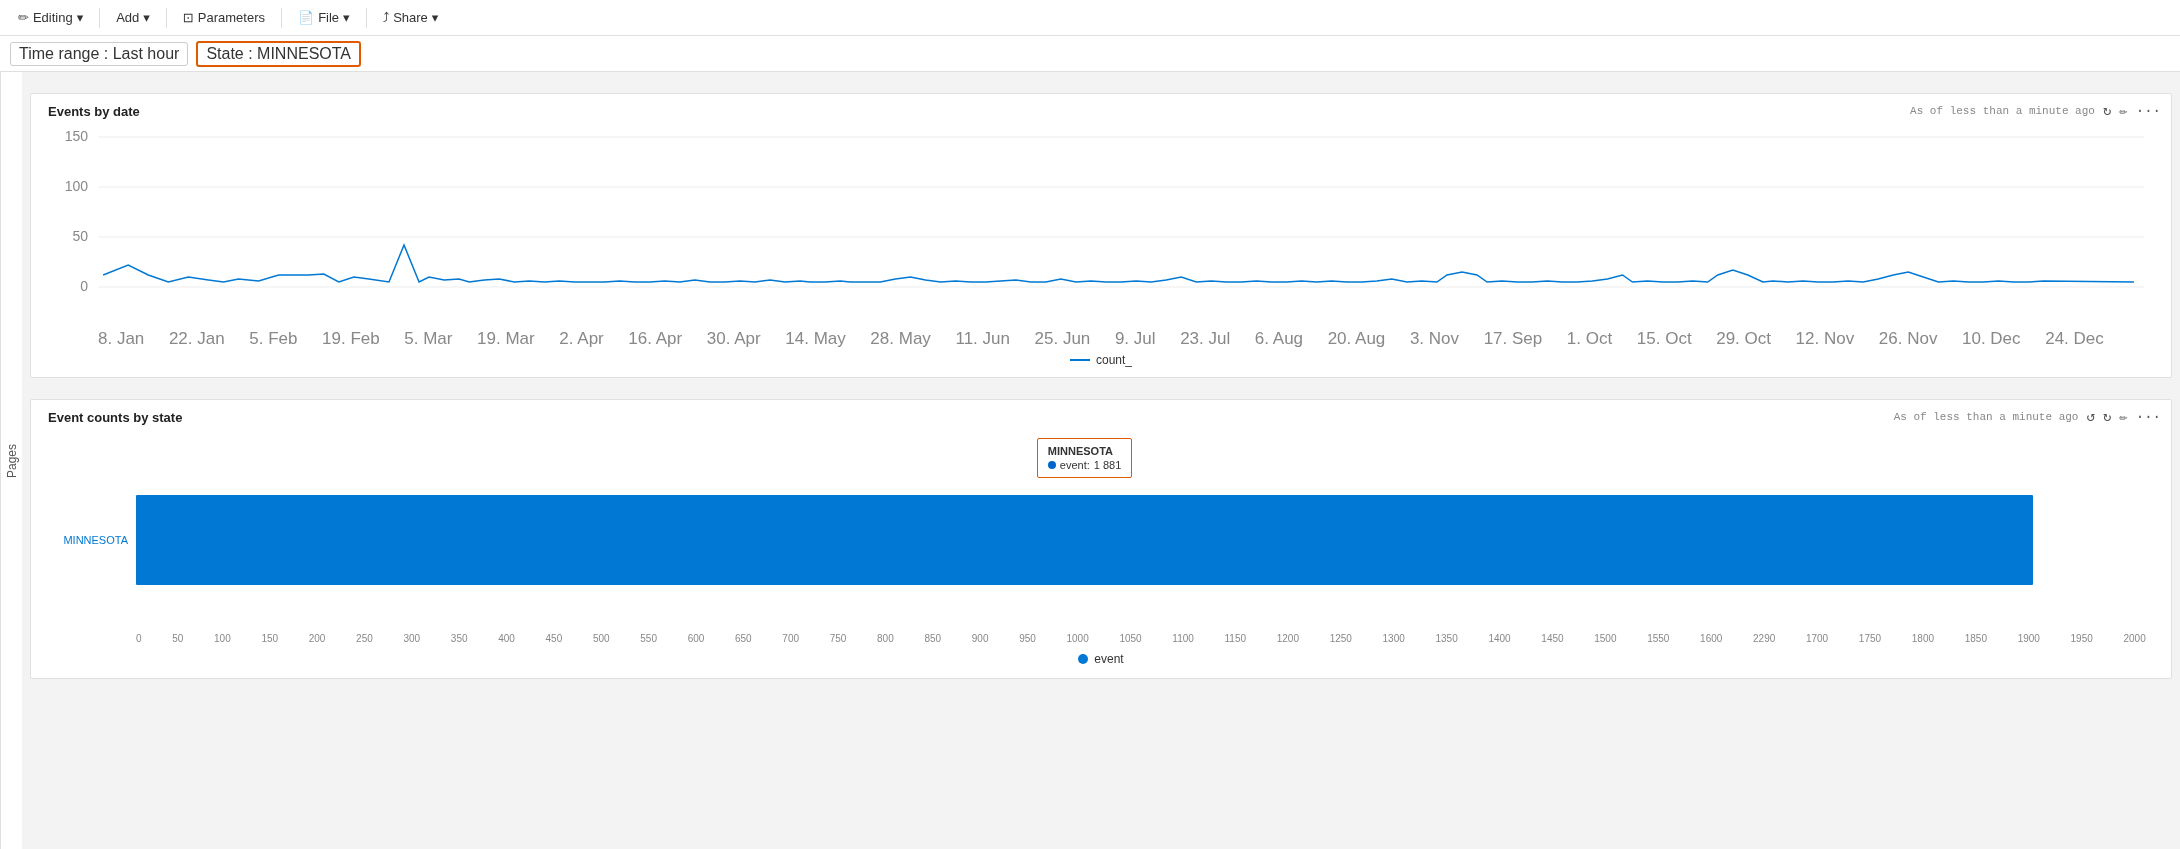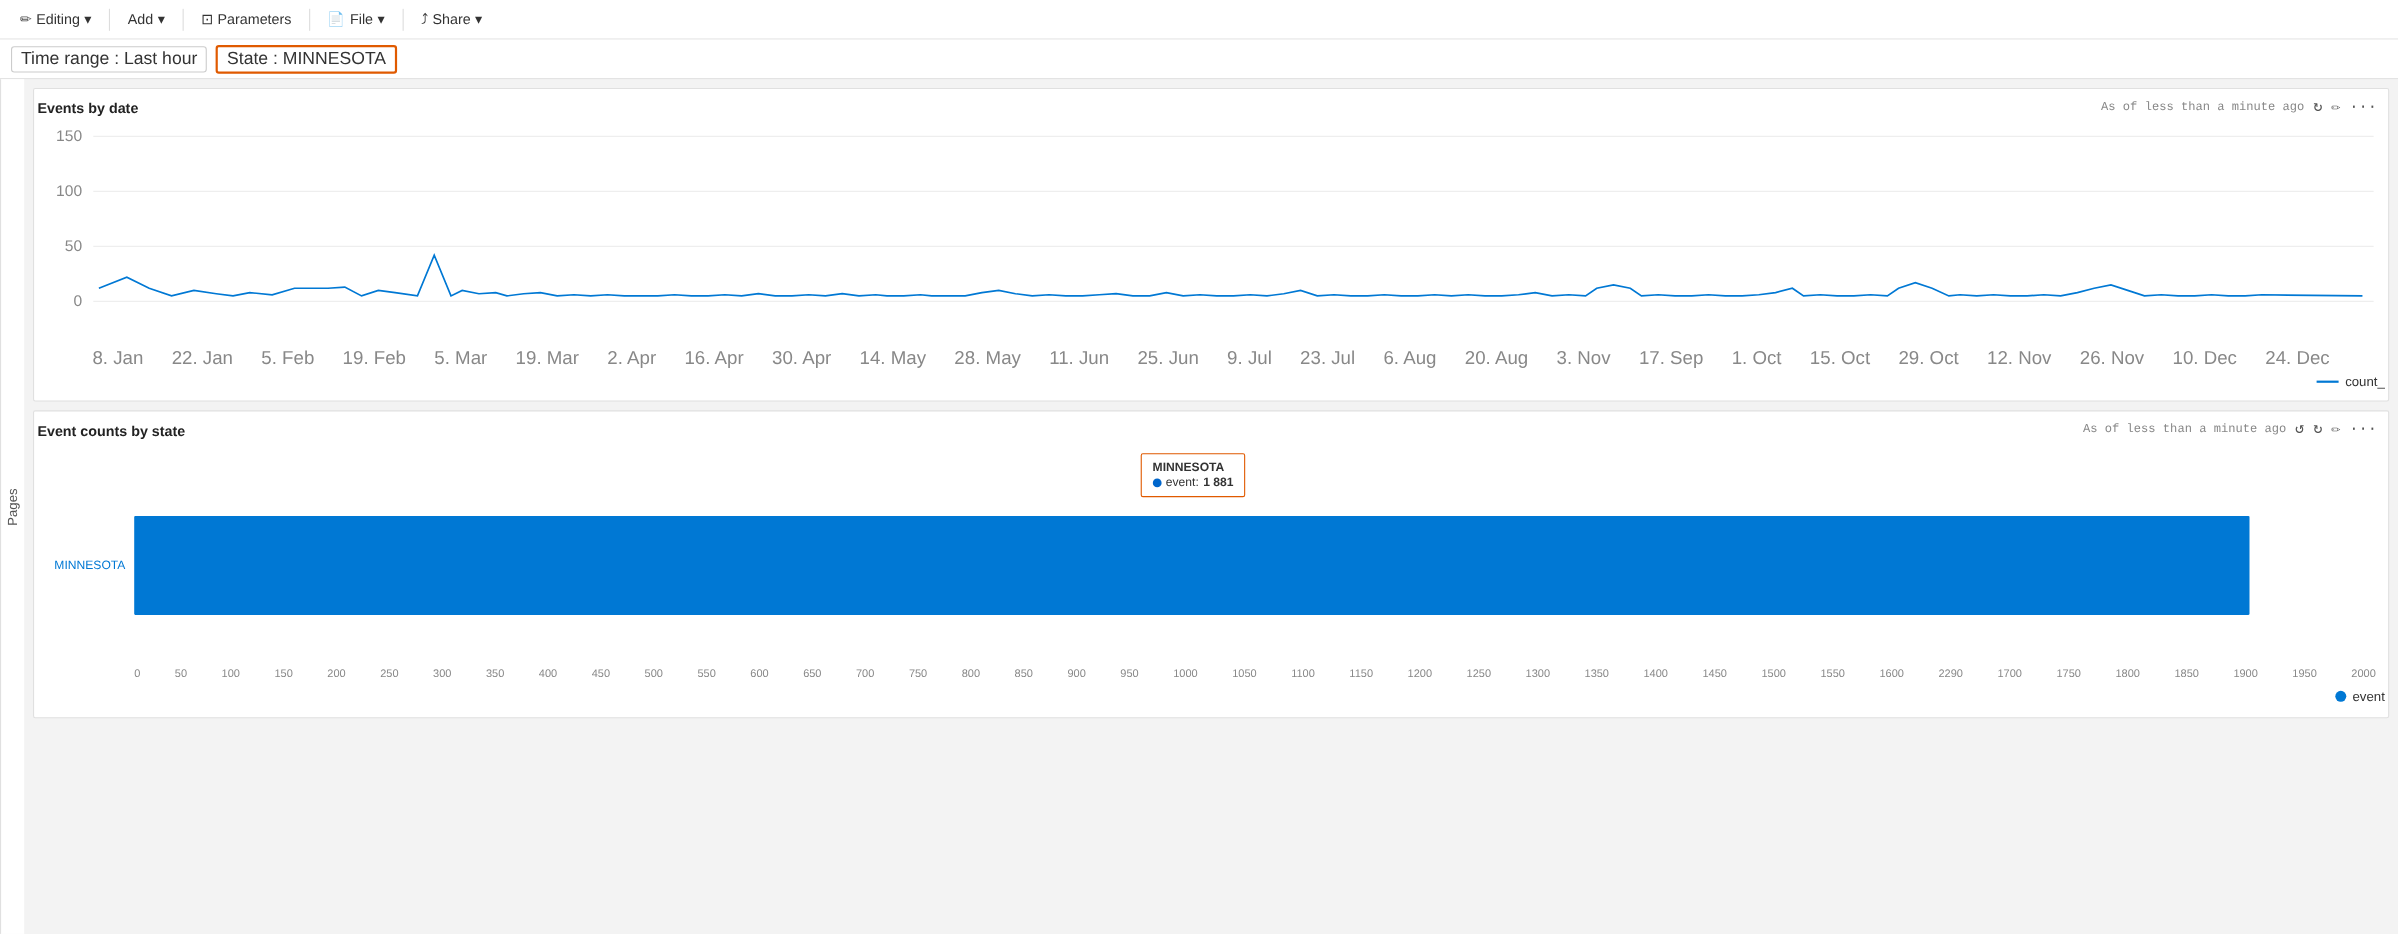--- a/index.html
+++ b/index.html
@@ -37,40 +37,40 @@
       writing-mode: vertical-rl; transform: rotate(180deg);
       font-size: 12px; color: #555; cursor: pointer; z-index: 10;
     }
 
     .main-content {
       margin-left: 22px; padding: 8px; display: flex; flex-direction: column; gap: 8px;
     }
 
     .chart-panel {
       background: #fff; border: 1px solid #e0e0e0; border-radius: 2px;
-      padding: 10px 3px; position: relative;
+      padding: 10px 17px; position: relative; margin-top: 13px;
     }
     .chart-title {
       font-size: 13px; font-weight: 600; color: #222; margin-bottom: 8px;
     }
     .chart-actions {
       position: absolute; top: 8px; right: 10px;
       display: flex; align-items: center; gap: 8px; font-size: 11px; color: #888;
     }
     .chart-actions span { cursor: pointer; font-family: Liberation Mono, monospace; }
     .chart-actions .icon-btn { font-size: 14px; cursor: pointer; color: #555; }
 
     
     .line-chart-container {
       width: 100%; height: 200px; position: relative; overflow: hidden;
     }
     svg.line-chart { width: 100%; height: 100%; }
 
     .chart-legend {
-      display: flex; justify-content: flex-end; align-items: center;
+      display: flex; justify-content: center; align-items: center;
       gap: 6px; margin-top: 4px; font-size: 12px;
     }
     .legend-dot { width: 10px; height: 10px; border-radius: 50%; display: inline-block; }
     .legend-line { width: 20px; height: 2px; display: inline-block; }
 
     
     .tooltip-box {
       position: absolute; background: #fff; border: 1.5px solid #e05a00;
       padding: 6px 10px; font-size: 11px; border-radius: 2px; pointer-events: none;
       z-index: 100;
@@ -210,21 +210,21 @@
       <span class="icon-btn">↻</span>
       <span class="icon-btn">✏</span>
       <span class="icon-btn">···</span>
     </div>
 
     <div class="tooltip-box" style="top: 38px; left: 47%;">
       <div class="tt-title">MINNESOTA</div>
       <div class="tt-row">
         <span class="tooltip-dot"></span>
         <span>event:</span>
-        <span style="font-weight:700;">1 881</span>
+        <span style="font-weight:400;">1 881</span>
       </div>
     </div>
 
     <div style="display:flex; align-items:stretch; margin-top: 30px; height: 170px; padding-left: 8px;">
 
       <div style="width: 80px; display:flex; align-items:center; justify-content:flex-end; padding-right:8px; font-size:11px; color:#0078d4;">
         <span>MINNESOTA</span>
       </div>
 
       <div style="flex:1; display:flex; flex-direction:column; justify-content:center; position:relative;">

